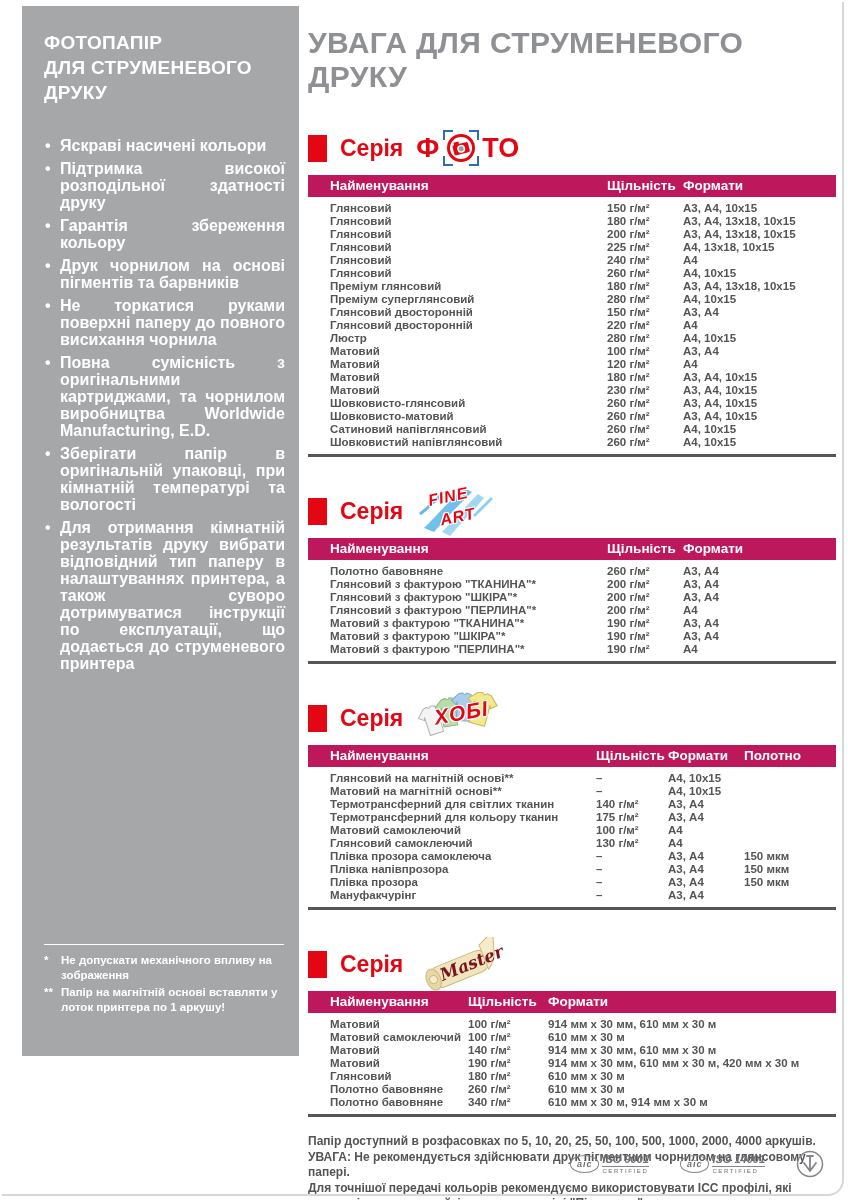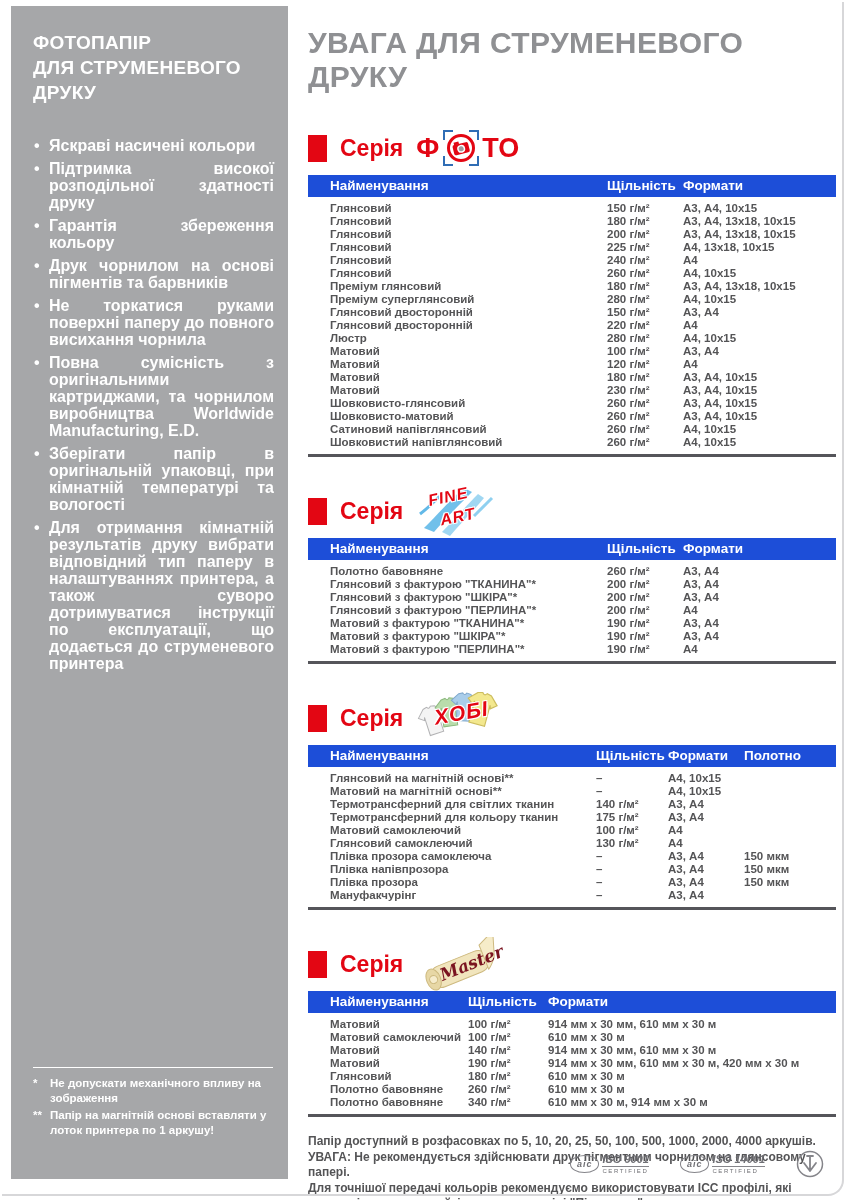--- a/index.html
+++ b/index.html
@@ -2,21 +2,21 @@
 <html><head>
 <meta charset="utf-8">
 <style>
   html,body{margin:0;padding:0;background:#fff;}
   .page{position:relative;width:848px;height:1200px;background:#fff;overflow:hidden;
         font-family:"Liberation Sans","DejaVu Sans",sans-serif;}
   .page::after{content:'';position:absolute;left:2px;top:2px;right:4px;bottom:4px;
         border-right:2px solid #d7d7d9;border-bottom:2px solid #d7d7d9;
         border-radius:0 0 16px 0;pointer-events:none;}
   
-  .sidebar{position:absolute;left:11px;top:6px;width:277px;height:1173px;
+  .sidebar{position:absolute;left:22px;top:6px;width:277px;height:1050px;
         background:#a6a7a9;color:#fff;box-sizing:border-box;
         padding:24px 14px 0 22px;}
   .sb-title{font-size:19px;font-weight:bold;line-height:1.32;letter-spacing:.3px;margin:0;}
   ul.features{list-style:none;margin:32px 0 0;padding:0;}
   ul.features li{position:relative;padding-left:16px;margin-bottom:6px;
         font-size:16px;line-height:17px;font-weight:600;text-align:justify;}
   ul.features li::before{content:'•';position:absolute;left:1px;top:0;}
   .footnotes{position:absolute;left:22px;bottom:40px;width:240px;
         border-top:1px solid #fff;padding-top:8px;font-size:11.5px;
         line-height:1.32;font-weight:600;}
@@ -27,21 +27,21 @@
   .main{position:absolute;left:308px;top:0;width:528px;}
   .main-title{margin:26px 0 0;font-size:30px;line-height:34px;font-weight:bold;
         color:#8f9093;letter-spacing:.4px;}
   .series{margin-top:15px;}
   .series:first-of-type{margin-top:24px;}
   .series-header{display:flex;align-items:center;height:46px;margin-bottom:4px;margin-top:31px;}
   .red-square{width:19px;height:27px;background:#e30613;margin-right:13px;flex:none;}
   .series-label{color:#e30613;font-size:23px;font-weight:bold;margin-right:13px;}
   
   .tbl{border-bottom:3px solid #55555a;padding-bottom:5px;}
-  .thead{display:flex;background:#1d4ed8;color:#fff;font-size:13.5px;font-weight:bold;
+  .thead{display:flex;background:#be185d;color:#fff;font-size:13.5px;font-weight:bold;
         padding:3px 0 4px;margin-bottom:5px;align-items:flex-end;}
   .trow{display:flex;font-size:11.5px;font-weight:bold;color:#545456;line-height:13px;}
   .c{box-sizing:border-box;flex:0 0 auto;white-space:nowrap;overflow:hidden;}
   .c0{padding-left:22px;}
   .sec-photo .c0,.sec-fineart .c0{width:299px;}
   .sec-photo .c1,.sec-fineart .c1{width:76px;}
   .sec-photo .c2,.sec-fineart .c2{flex:1;}
   .sec-hobby .c0{width:288px;}
   .sec-hobby .c1{width:72px;}
   .sec-hobby .c2{width:76px;}

